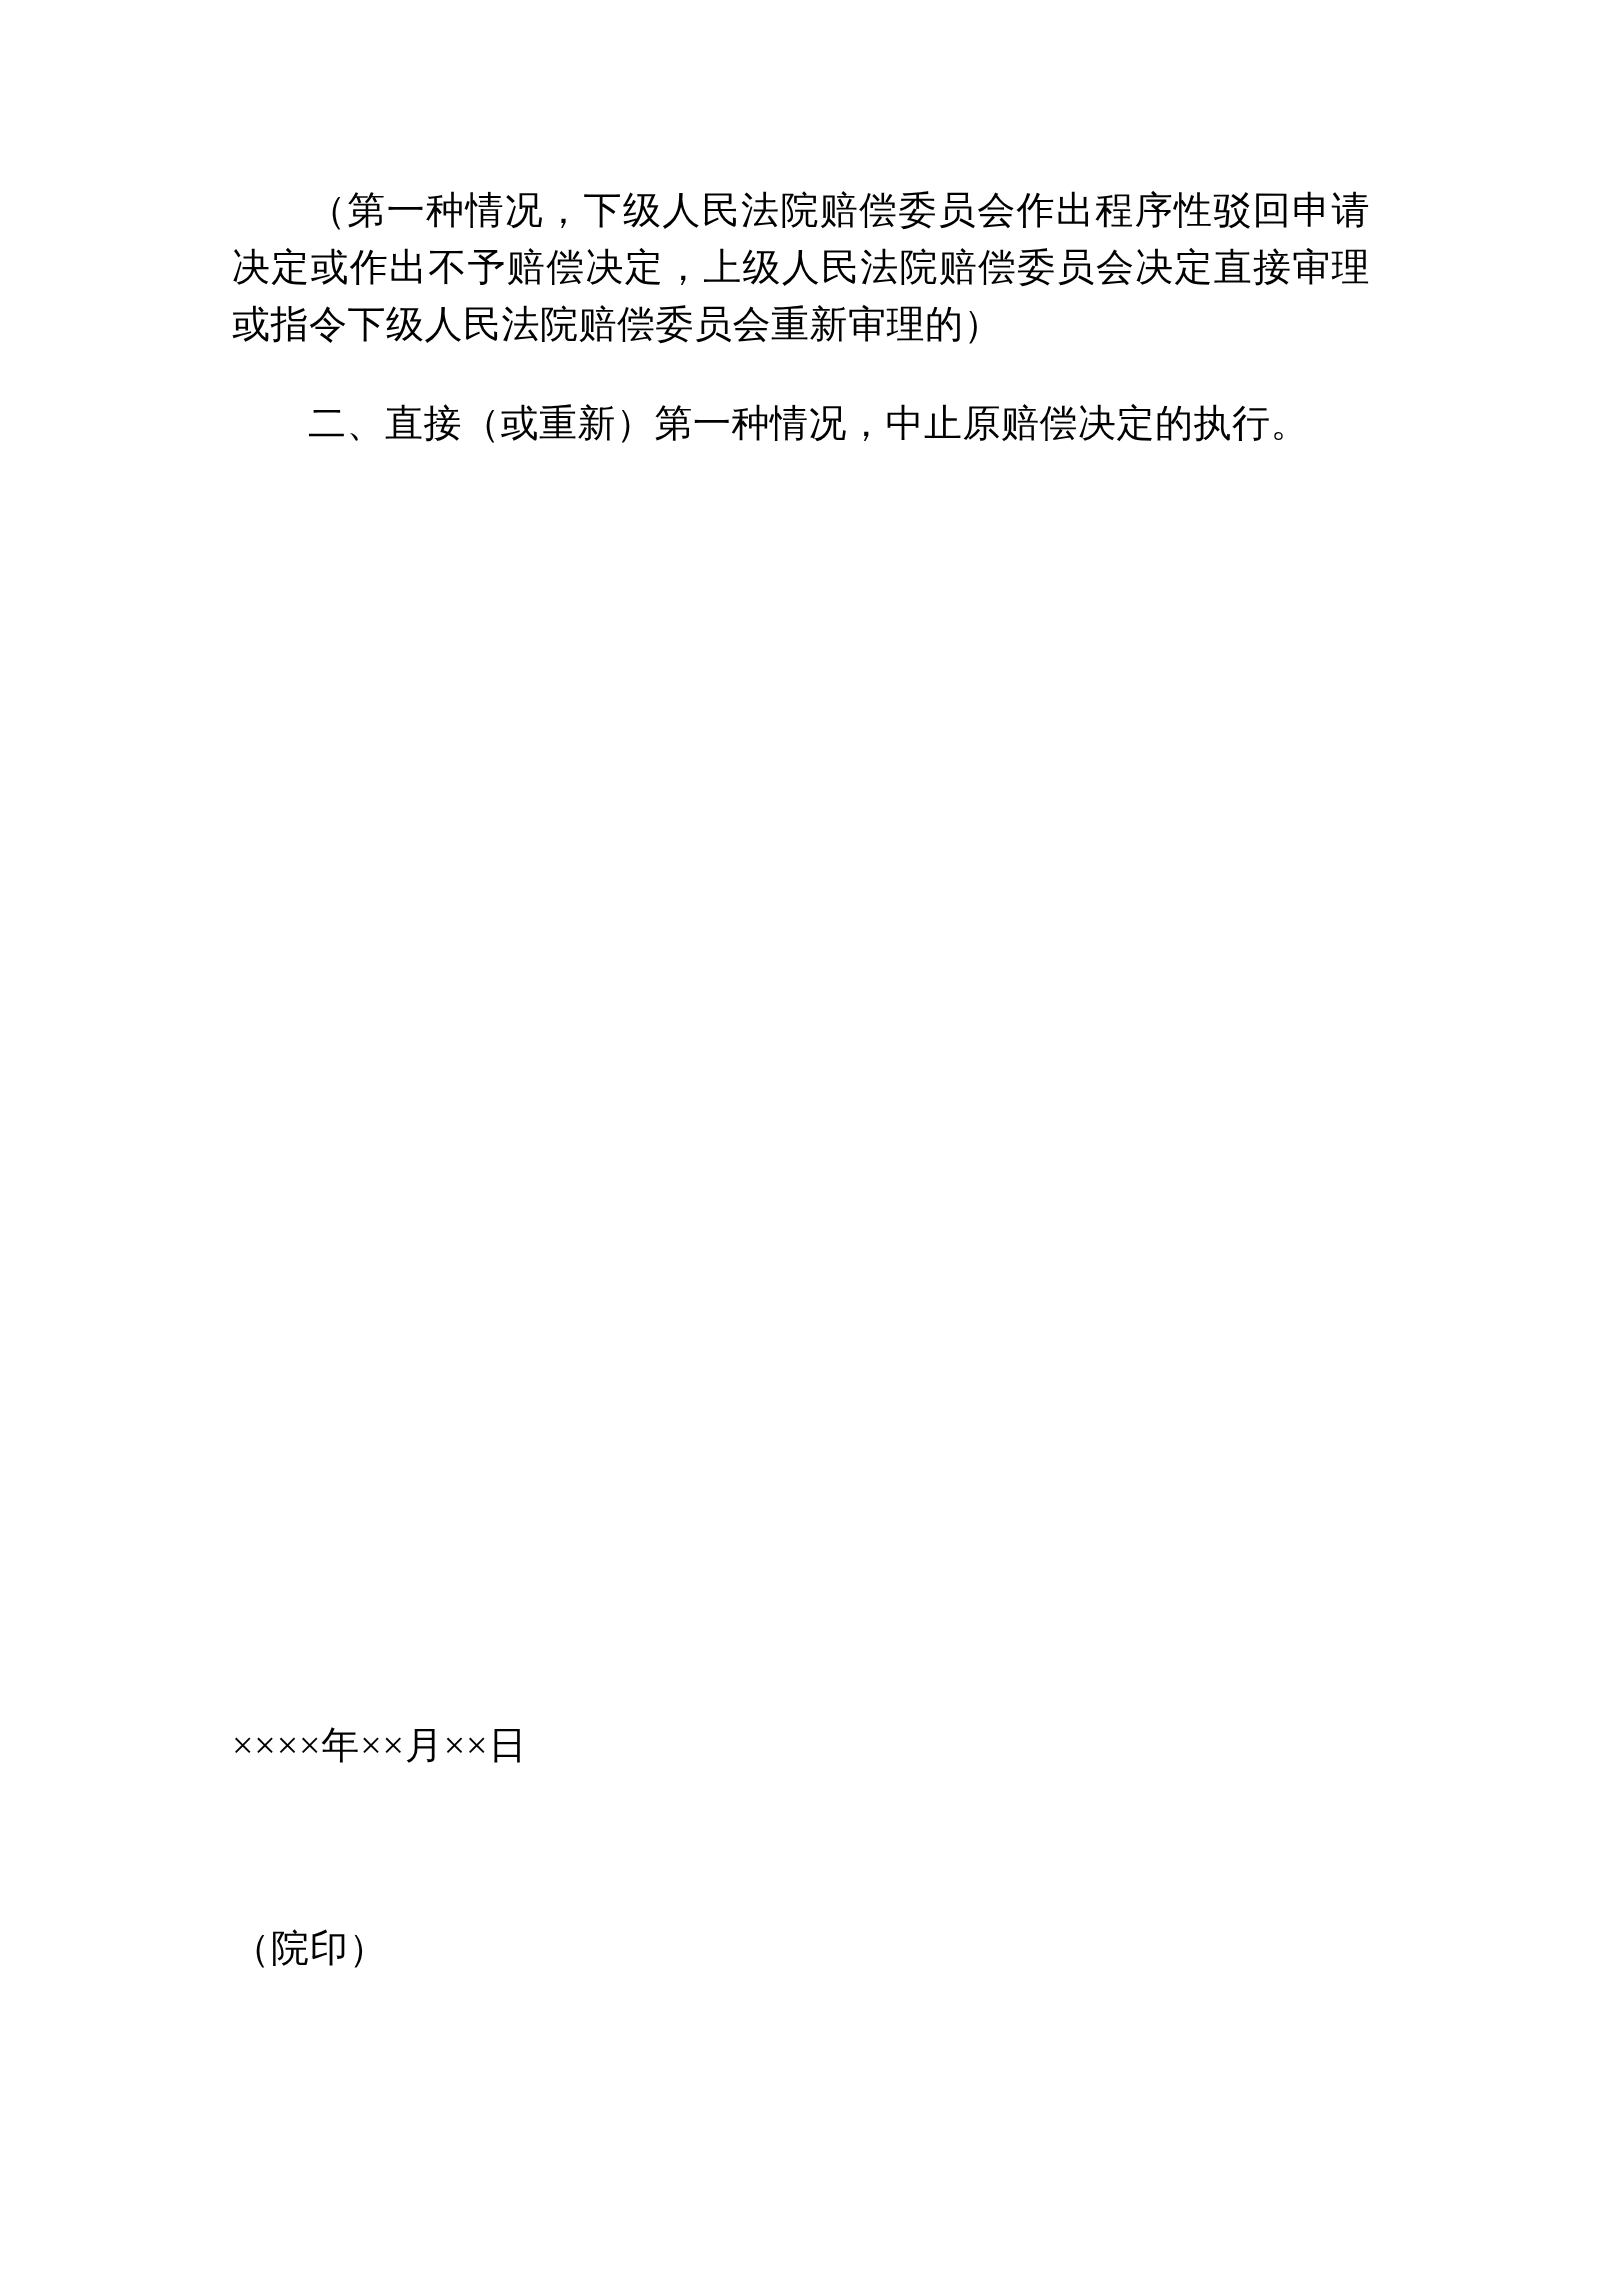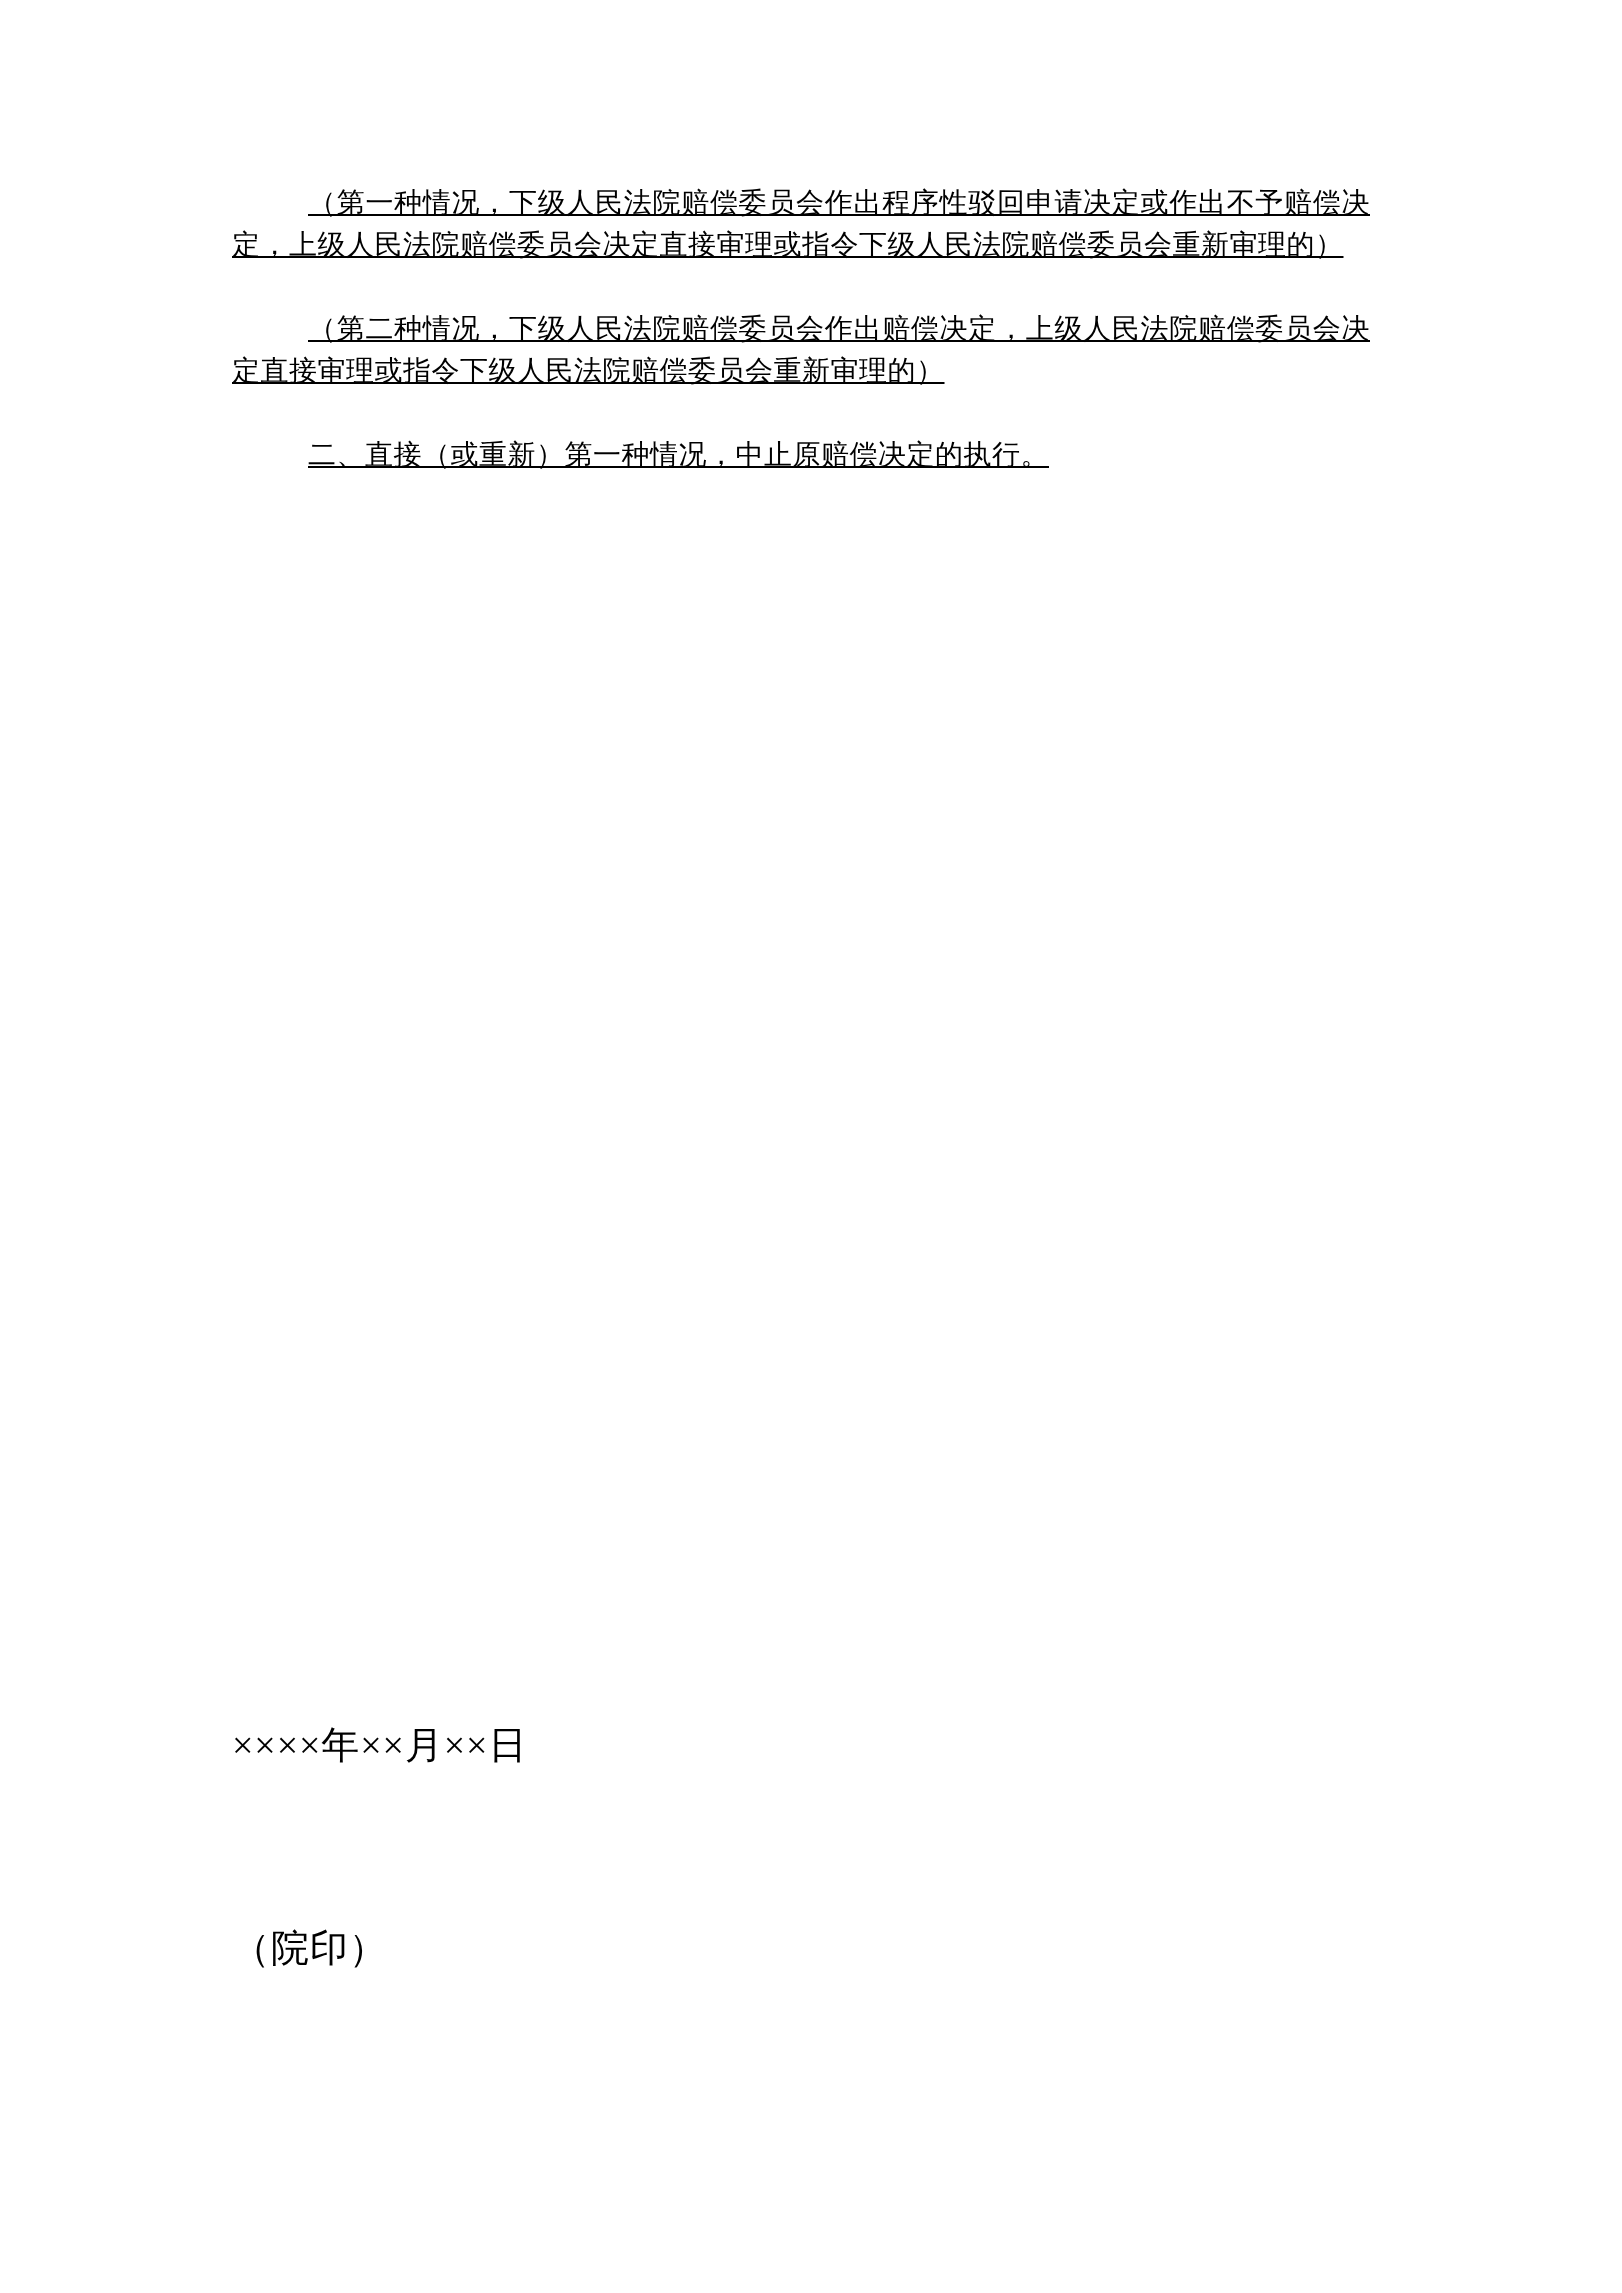--- a/index.html
+++ b/index.html
@@ -23,28 +23,27 @@
     background: #ffffff;
     overflow: hidden;
   }
   .content {
     position: absolute;
     left: 232px;
     top: 182px;
     width: 1150px;
   }
   .para {
-    font-size: 28px;
+    font-size: 38px;
     line-height: 1.50;
     letter-spacing: 0.5px;
     text-align: justify;
     text-justify: inter-ideograph;
     margin: 0 12px 42px 0;
     text-indent: 0;
-    text-decoration: underline;
   }
   .para.indent {
     text-indent: 76px;
   }
   .spacer-block {
     height: 300px;
   }
   .date-line {
     position: absolute;
     left: 232px;
@@ -71,21 +70,20 @@
 </head>
 <body>
 
 <div class="page">
 
   <div class="content">
 
     <p class="para indent">（第一种情况，下级人民法院赔偿委员会作出程序性驳回申请决定或作出不予赔偿决定，上级人民法院赔偿委员会决定直接审理或指令下级人民法院赔偿委员会重新审理的）</p>
 
 
-    <p class="para indent">（第二种情况，下级人民法院赔偿委员会作出赔偿决定，上级人民法院赔偿委员会决定直接审理或指令下级人民法院赔偿委员会重新审理的）</p>
 
 
     <p class="para indent">二、直接（或重新）第一种情况，中止原赔偿决定的执行。</p>
 
     <div class="spacer-block"></div>
 
   </div>
 
   <div class="date-line">××××年××月××日</div>
 

